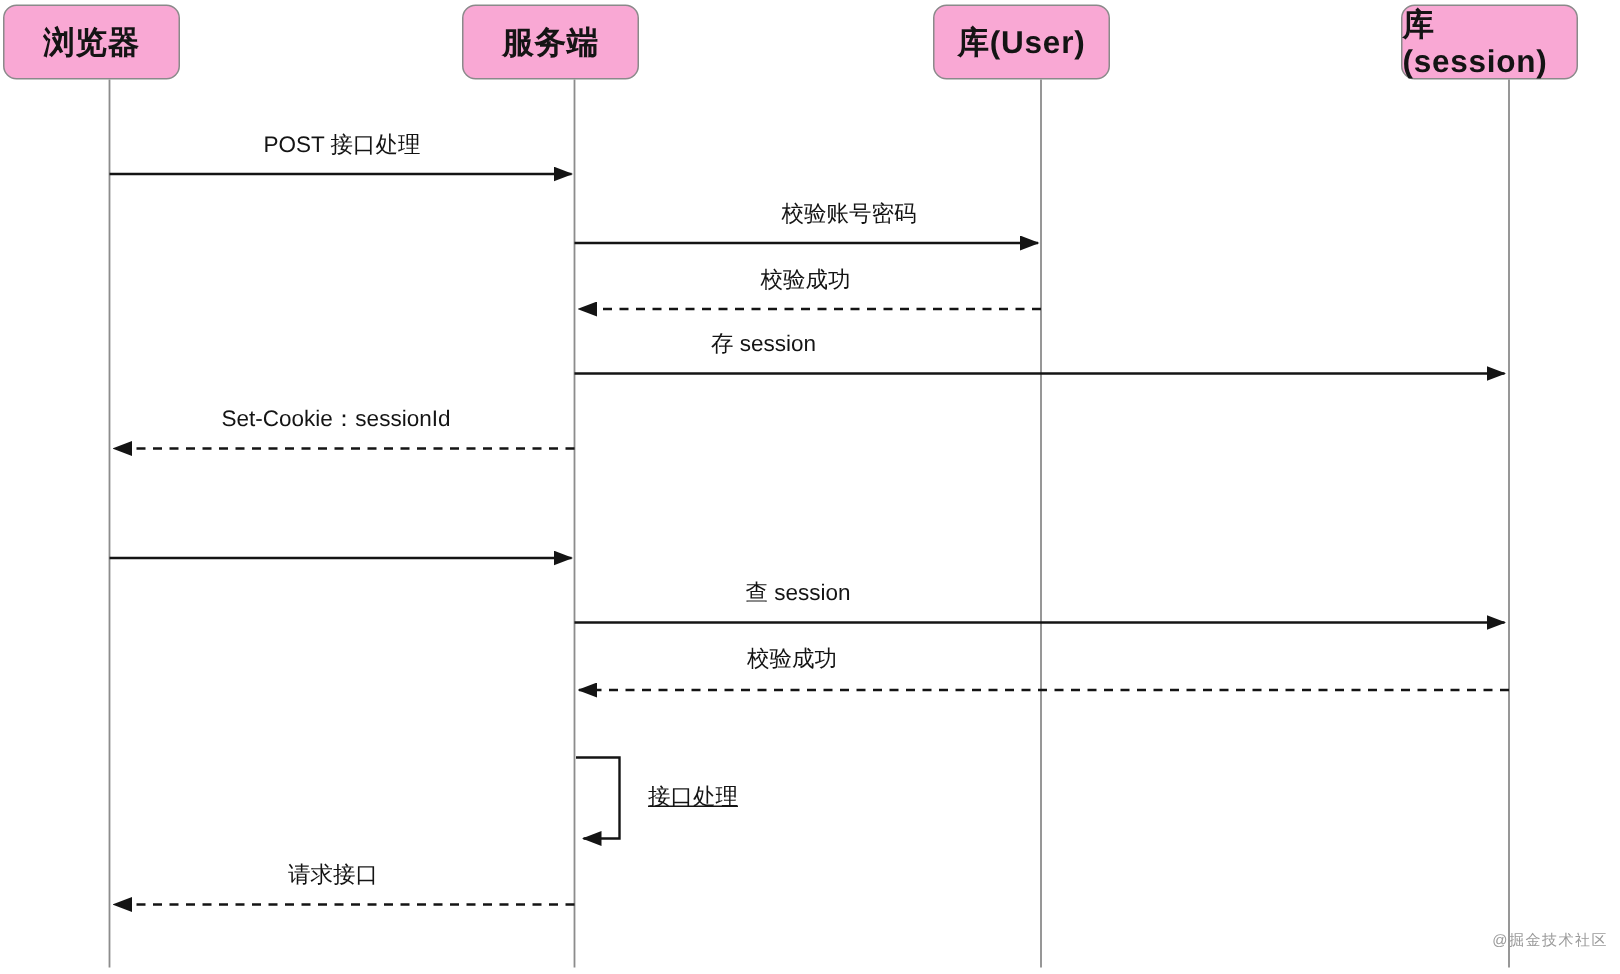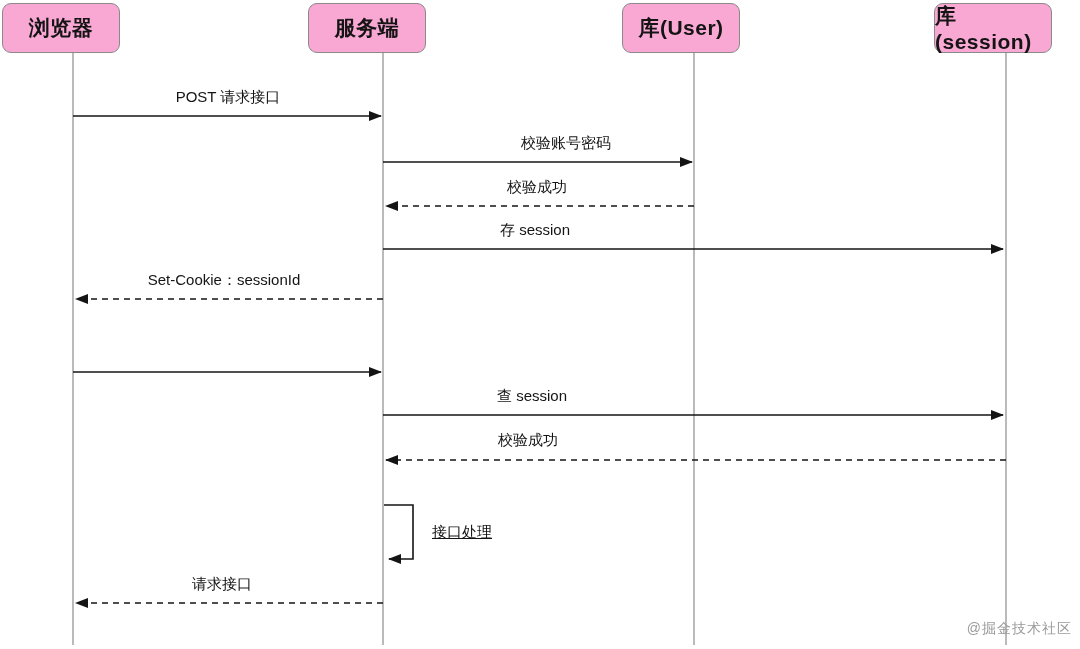--- a/index.html
+++ b/index.html
@@ -42,21 +42,21 @@
     line-height: 18px;
   }
   .msg-label.left-anchored {
     transform: none;
     text-decoration: underline;
   }
   .watermark {
     position: absolute;
     right: 8px;
     top: 620px;
-    font-size: 14px;
+    font-size: 10px;
     color: #9a9a9a;
     letter-spacing: 1px;
   }
 </style>
 </head>
 <body>
 
 <div class="canvas">
 
   <svg class="layer-svg" viewBox="0 0 1080 649" xmlns="http://www.w3.org/2000/svg">
@@ -81,24 +81,24 @@
     <line x1="1006" y1="460" x2="386" y2="460" stroke="#141414" stroke-width="1.6" stroke-dasharray="6,5" marker-end="url(#arrow)"></line>
     <path d="M384,505 H413 V559 H389" fill="none" stroke="#141414" stroke-width="1.6" marker-end="url(#arrow)"></path>
     <line x1="383" y1="603" x2="76" y2="603" stroke="#141414" stroke-width="1.6" stroke-dasharray="6,5" marker-end="url(#arrow)"></line>
   </svg>
 
   <div class="actor-box" style="left:2px">浏览器</div>
   <div class="actor-box" style="left:622px">库(User)</div>
   <div class="actor-box" style="left:308px">服务端</div>
   <div class="actor-box" style="left:934px">库(session)</div>
 
-  <div class="msg-label" style="left:228px; top:88px">POST 请求接口</div>
+  <div class="msg-label" style="left:228px; top:88px">POST 接口处理</div>
   <div class="msg-label" style="left:566px; top:134px">校验账号密码</div>
   <div class="msg-label" style="left:537px; top:178px">校验成功</div>
-  <div class="msg-label" style="left:535px; top:221px">存 session</div>
+  <div class="msg-label" style="left:509px; top:221px">存 session</div>
   <div class="msg-label" style="left:224px; top:271px">Set-Cookie：sessionId</div>
   <div class="msg-label" style="left:532px; top:387px">查 session</div>
   <div class="msg-label" style="left:528px; top:431px">校验成功</div>
   <div class="msg-label left-anchored" style="left:432px; top:523px">接口处理</div>
   <div class="msg-label" style="left:222px; top:575px">请求接口</div>
 
   <div class="watermark">@掘金技术社区</div>
 
 </div>
 

